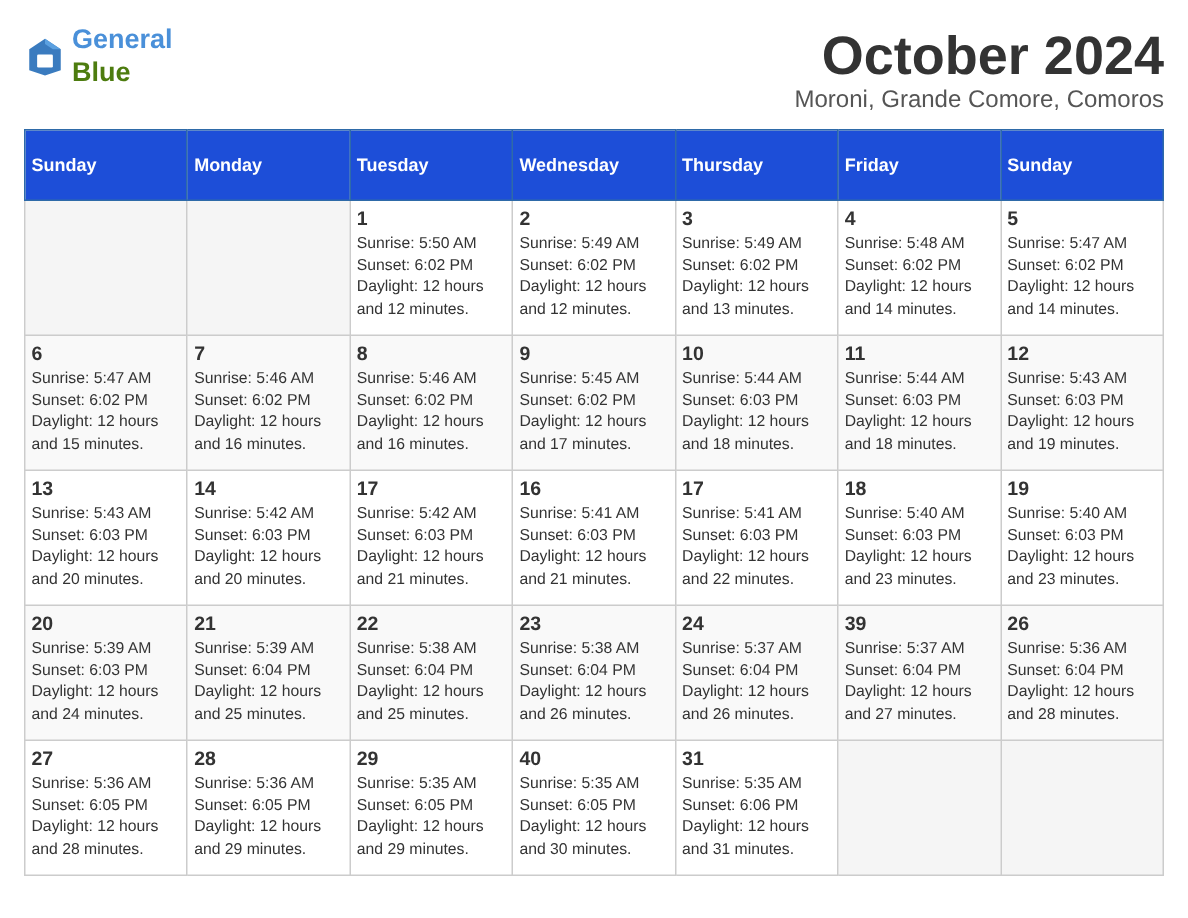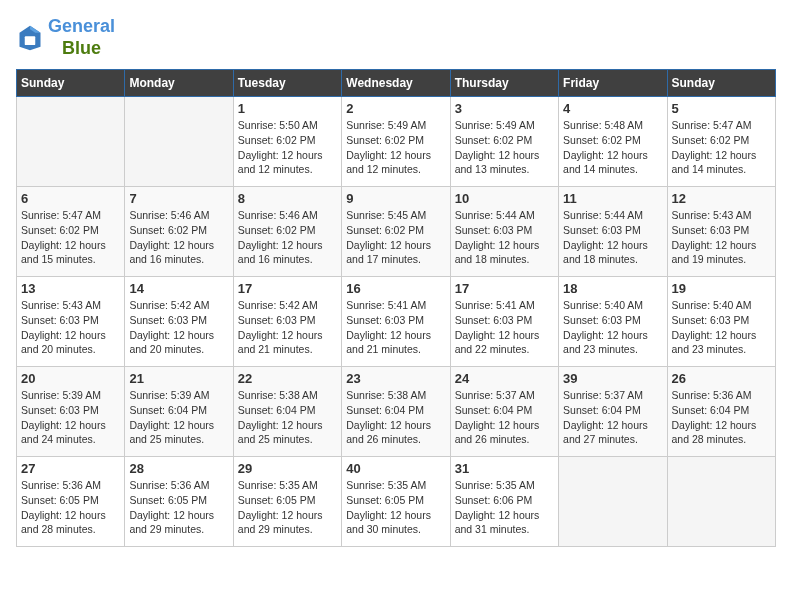--- a/index.html
+++ b/index.html
@@ -12,21 +12,20 @@
     }
     .header {
       display: flex;
       justify-content: space-between;
       align-items: flex-start;
       margin-bottom: 10px;
     }
     .logo {
       display: flex;
       align-items: center;
-      text-align: center;
     }
     .logo-text {
       font-size: 18px;
       font-weight: bold;
       color: #333;
       line-height: 1.2;
     }
     .logo-text span {
       color: #4a90d9;
     }
@@ -46,23 +45,23 @@
     .location {
       font-size: 16px;
       color: #555;
     }
     table {
       width: 100%;
       border-collapse: collapse;
       font-size: 11px;
     }
     thead tr th {
-      background-color: #404040;
+      background-color: #1d4ed8;
       color: #fff;
-      padding: 6px 4px;
+      padding: 16px 4px;
       text-align: left;
       font-size: 12px;
       font-weight: bold;
       border: 1px solid #2e6aa8;
     }
     tbody tr td {
       border: 1px solid #ccc;
       vertical-align: top;
       padding: 4px;
       min-height: 80px;
@@ -98,20 +97,24 @@
       <polygon points="16,2 28,10 22,10 16,6" fill="#5ba0e0"></polygon>
       <rect x="10" y="14" width="12" height="10" fill="white" rx="1"></rect>
     </svg>
     <div>
       <div class="logo-text">
         <span>General</span><br>
         <span style="color:#4d7c0f;">Blue</span>
       </div>
     </div>
   </div>
+  <div class="title-block">
+    <div class="month-title">October 2024</div>
+    <div class="location">Moroni, Grande Comore, Comoros</div>
+  </div>
 </div>
 
 <table>
   <thead>
     <tr>
     <th>Sunday</th>
         <th>Monday</th>
         <th>Tuesday</th>
         <th>Wednesday</th>
         <th>Thursday</th>

